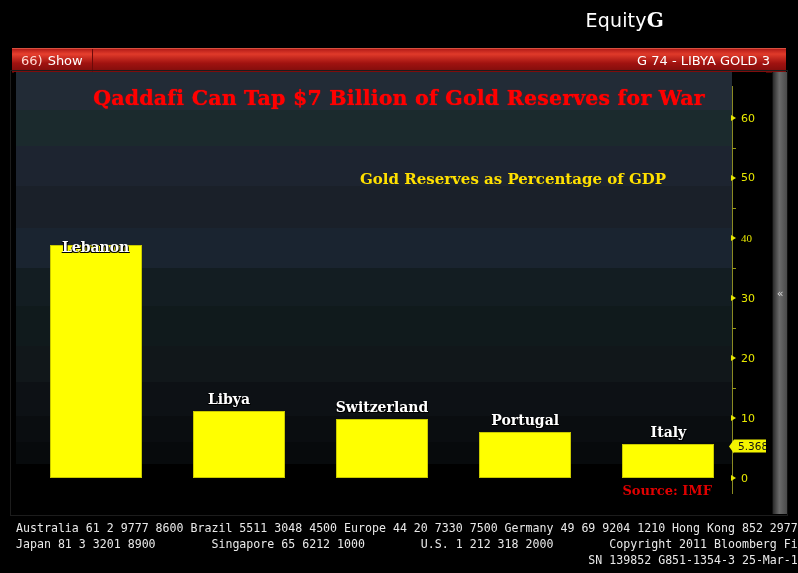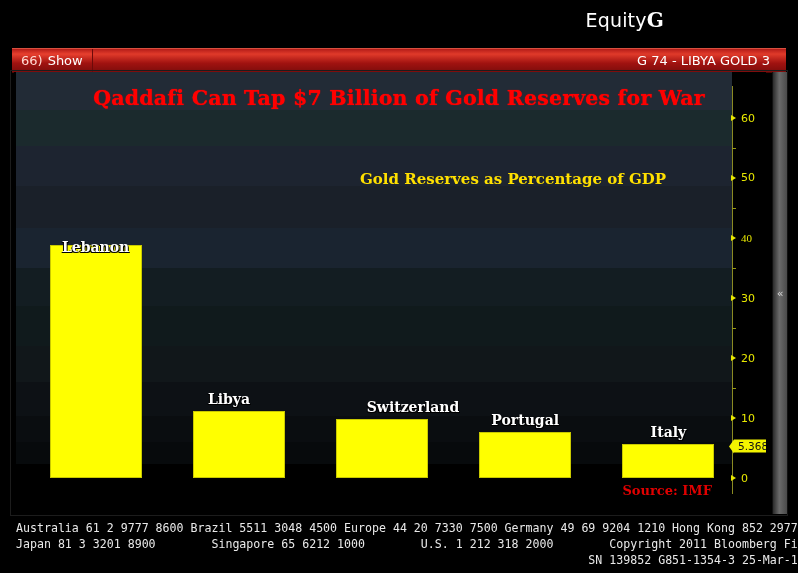--- a/index.html
+++ b/index.html
@@ -127,21 +127,21 @@
         <div class="band" style="top: 274px; height: 36px; background: rgb(17, 23, 26);"></div>
         <div class="band" style="top: 310px; height: 34px; background: rgb(13, 17, 21);"></div>
         <div class="band" style="top: 344px; height: 26px; background: rgb(10, 13, 16);"></div>
         <div class="band" style="top: 370px; height: 22px; background: rgb(7, 10, 12);"></div>
         <div class="band" style="top: 392px; height: 50px; background: rgb(0, 0, 0);"></div>
         <div class="bar" style="left: 33.6px; top: 173.2px; width: 92px; height: 232.8px; background: rgb(255, 255, 0);"></div>
         <div class="bar-lab" style="left: 79.6px; top: 153.2px; margin-top: 14px;">Lebanon</div>
         <div class="bar" style="left: 176.8px; top: 338.8px; width: 92px; height: 67.2px; background: rgb(255, 255, 0);"></div>
         <div class="bar-lab" style="left: 213px; top: 318.8px;">Libya</div>
         <div class="bar" style="left: 320px; top: 347.2px; width: 92px; height: 58.8px; background: rgb(255, 255, 0);"></div>
-        <div class="bar-lab" style="left: 366px; top: 327.2px; margin-left: 31px;">Switzerland</div>
+        <div class="bar-lab" style="left: 366px; top: 327.2px;">Switzerland</div>
         <div class="bar" style="left: 463.2px; top: 359.8px; width: 92px; height: 46.2px; background: rgb(255, 255, 0);"></div>
         <div class="bar-lab" style="left: 509.2px; top: 339.8px;">Portugal</div>
         <div class="bar" style="left: 606.4px; top: 371.8px; width: 92px; height: 34.2px; background: rgb(255, 255, 0);"></div>
         <div class="bar-lab" style="left: 652.4px; top: 351.8px;">Italy</div>
       </div>
 
     <div class="y-axis" id="yaxis">
       <div class="axis-line"></div>
 
     <div class="axis-arrow" style="top: 406px;"></div>

